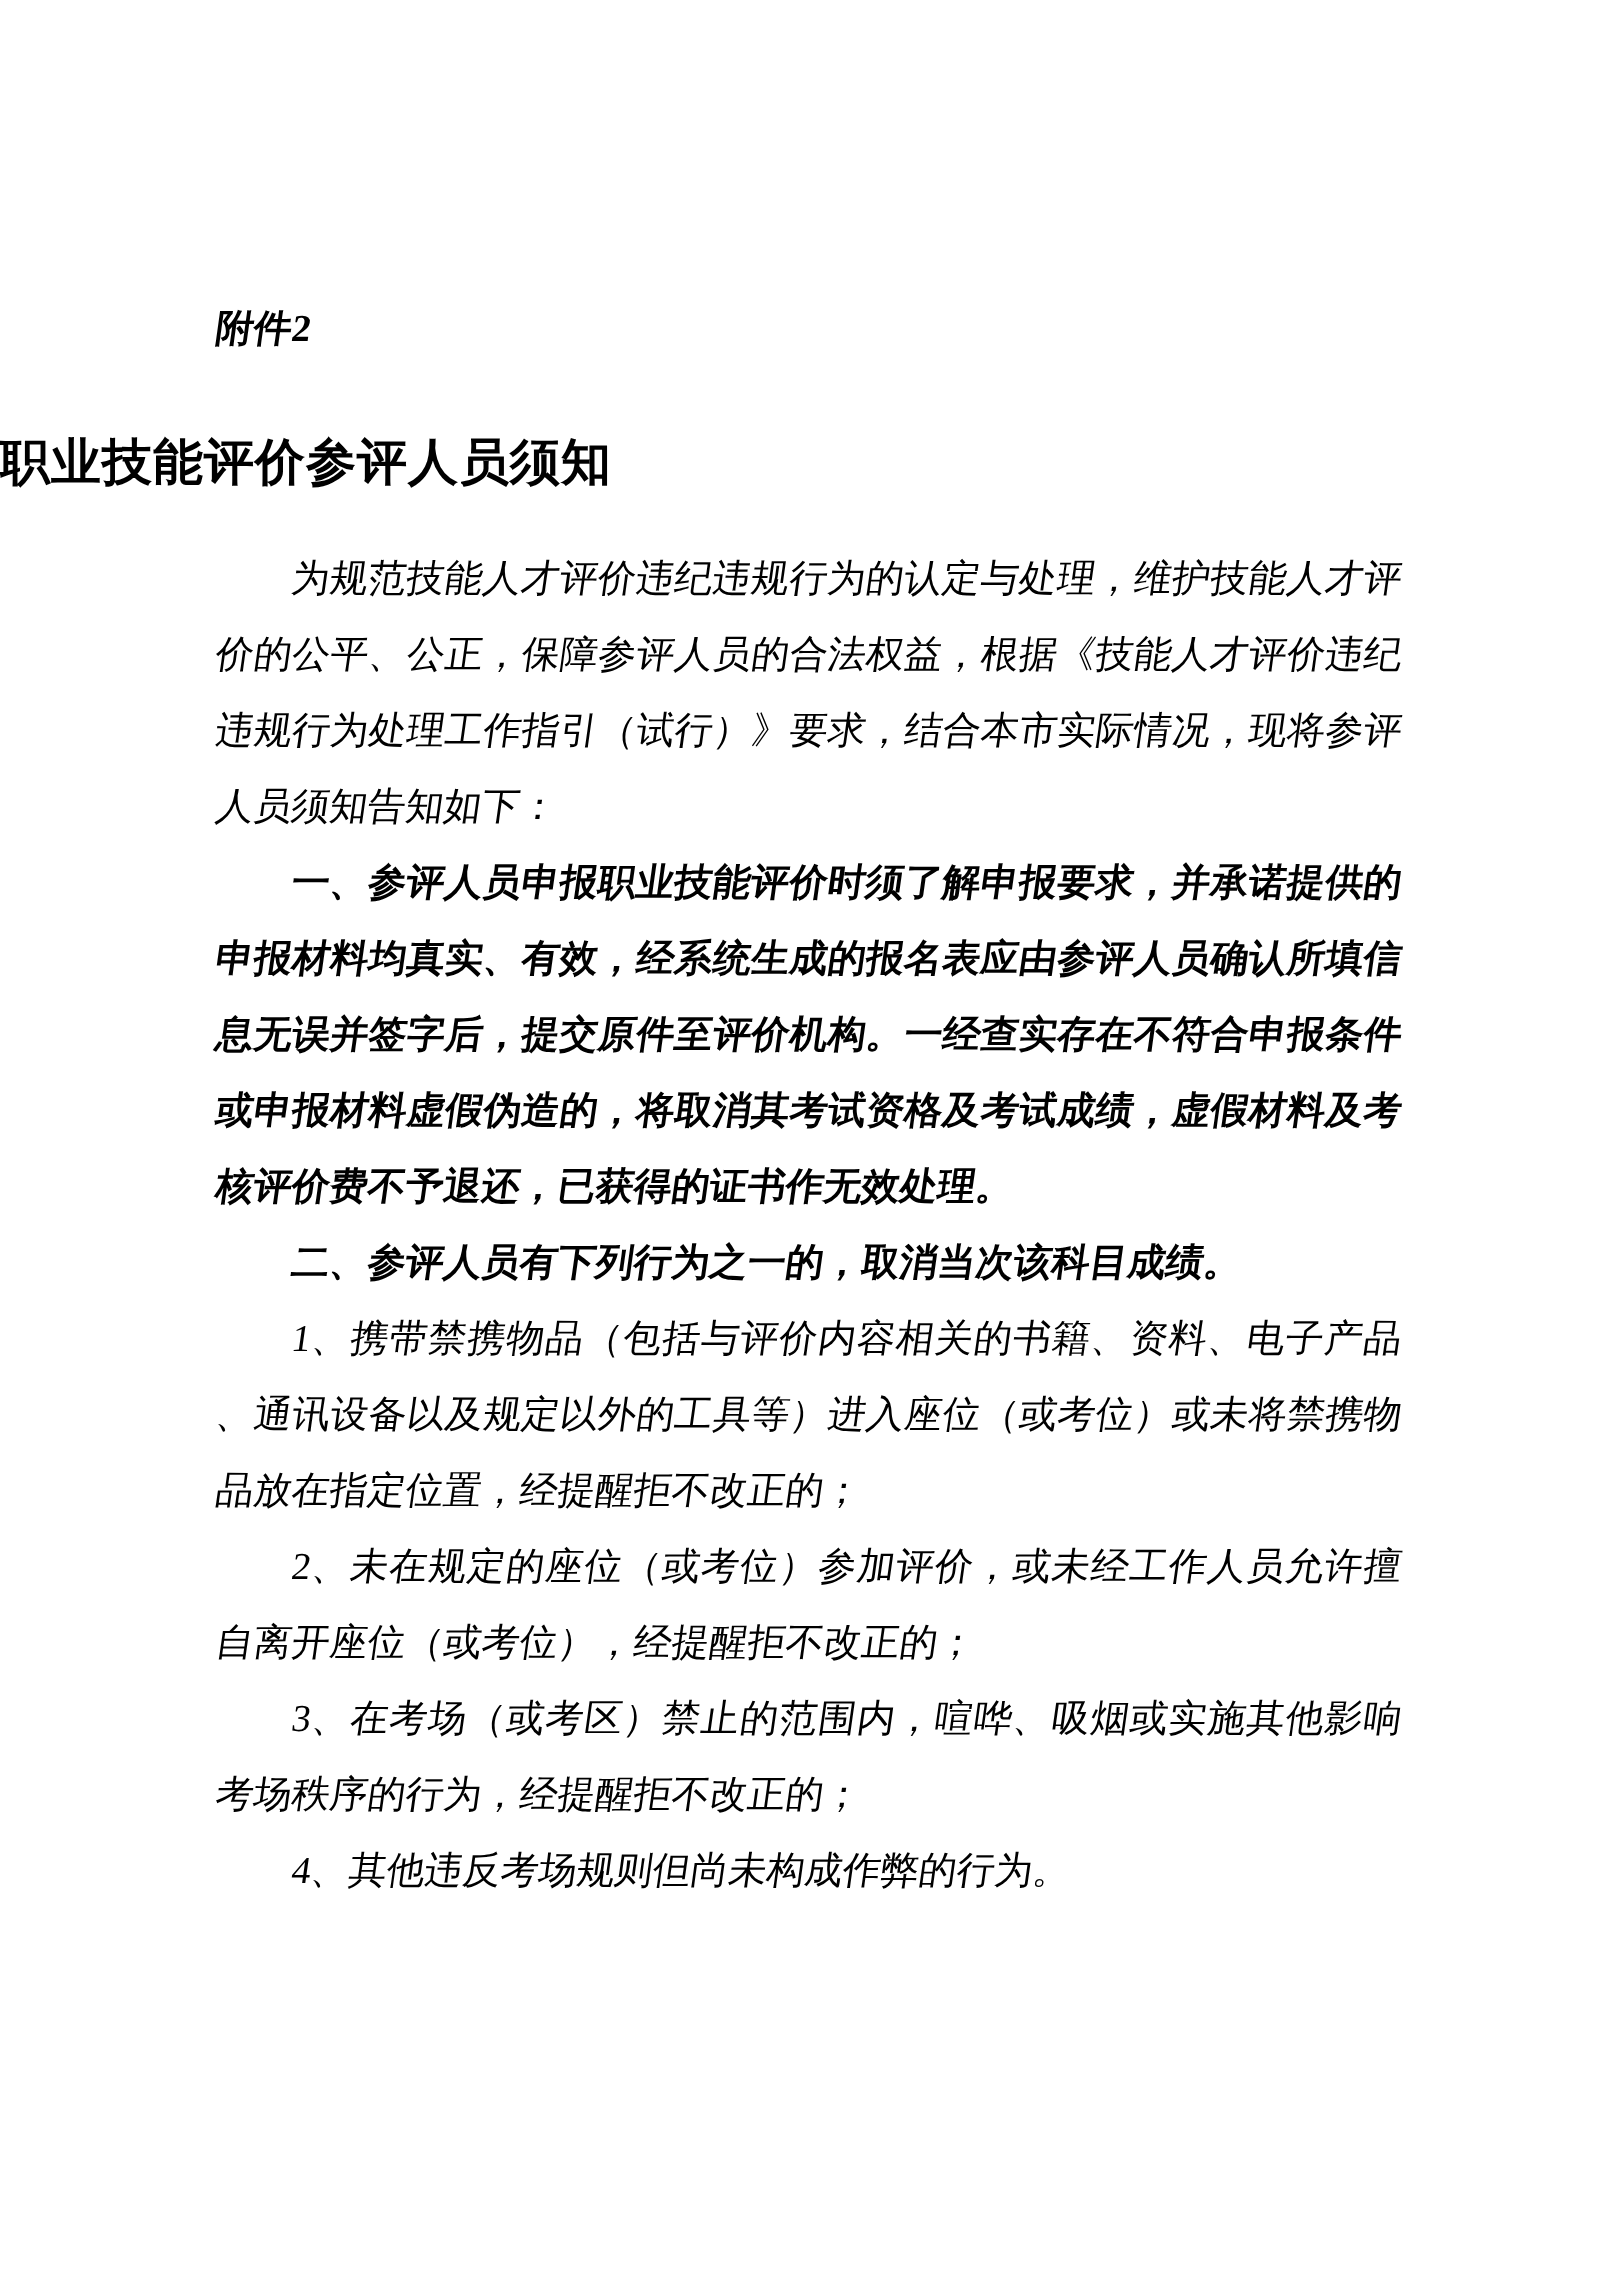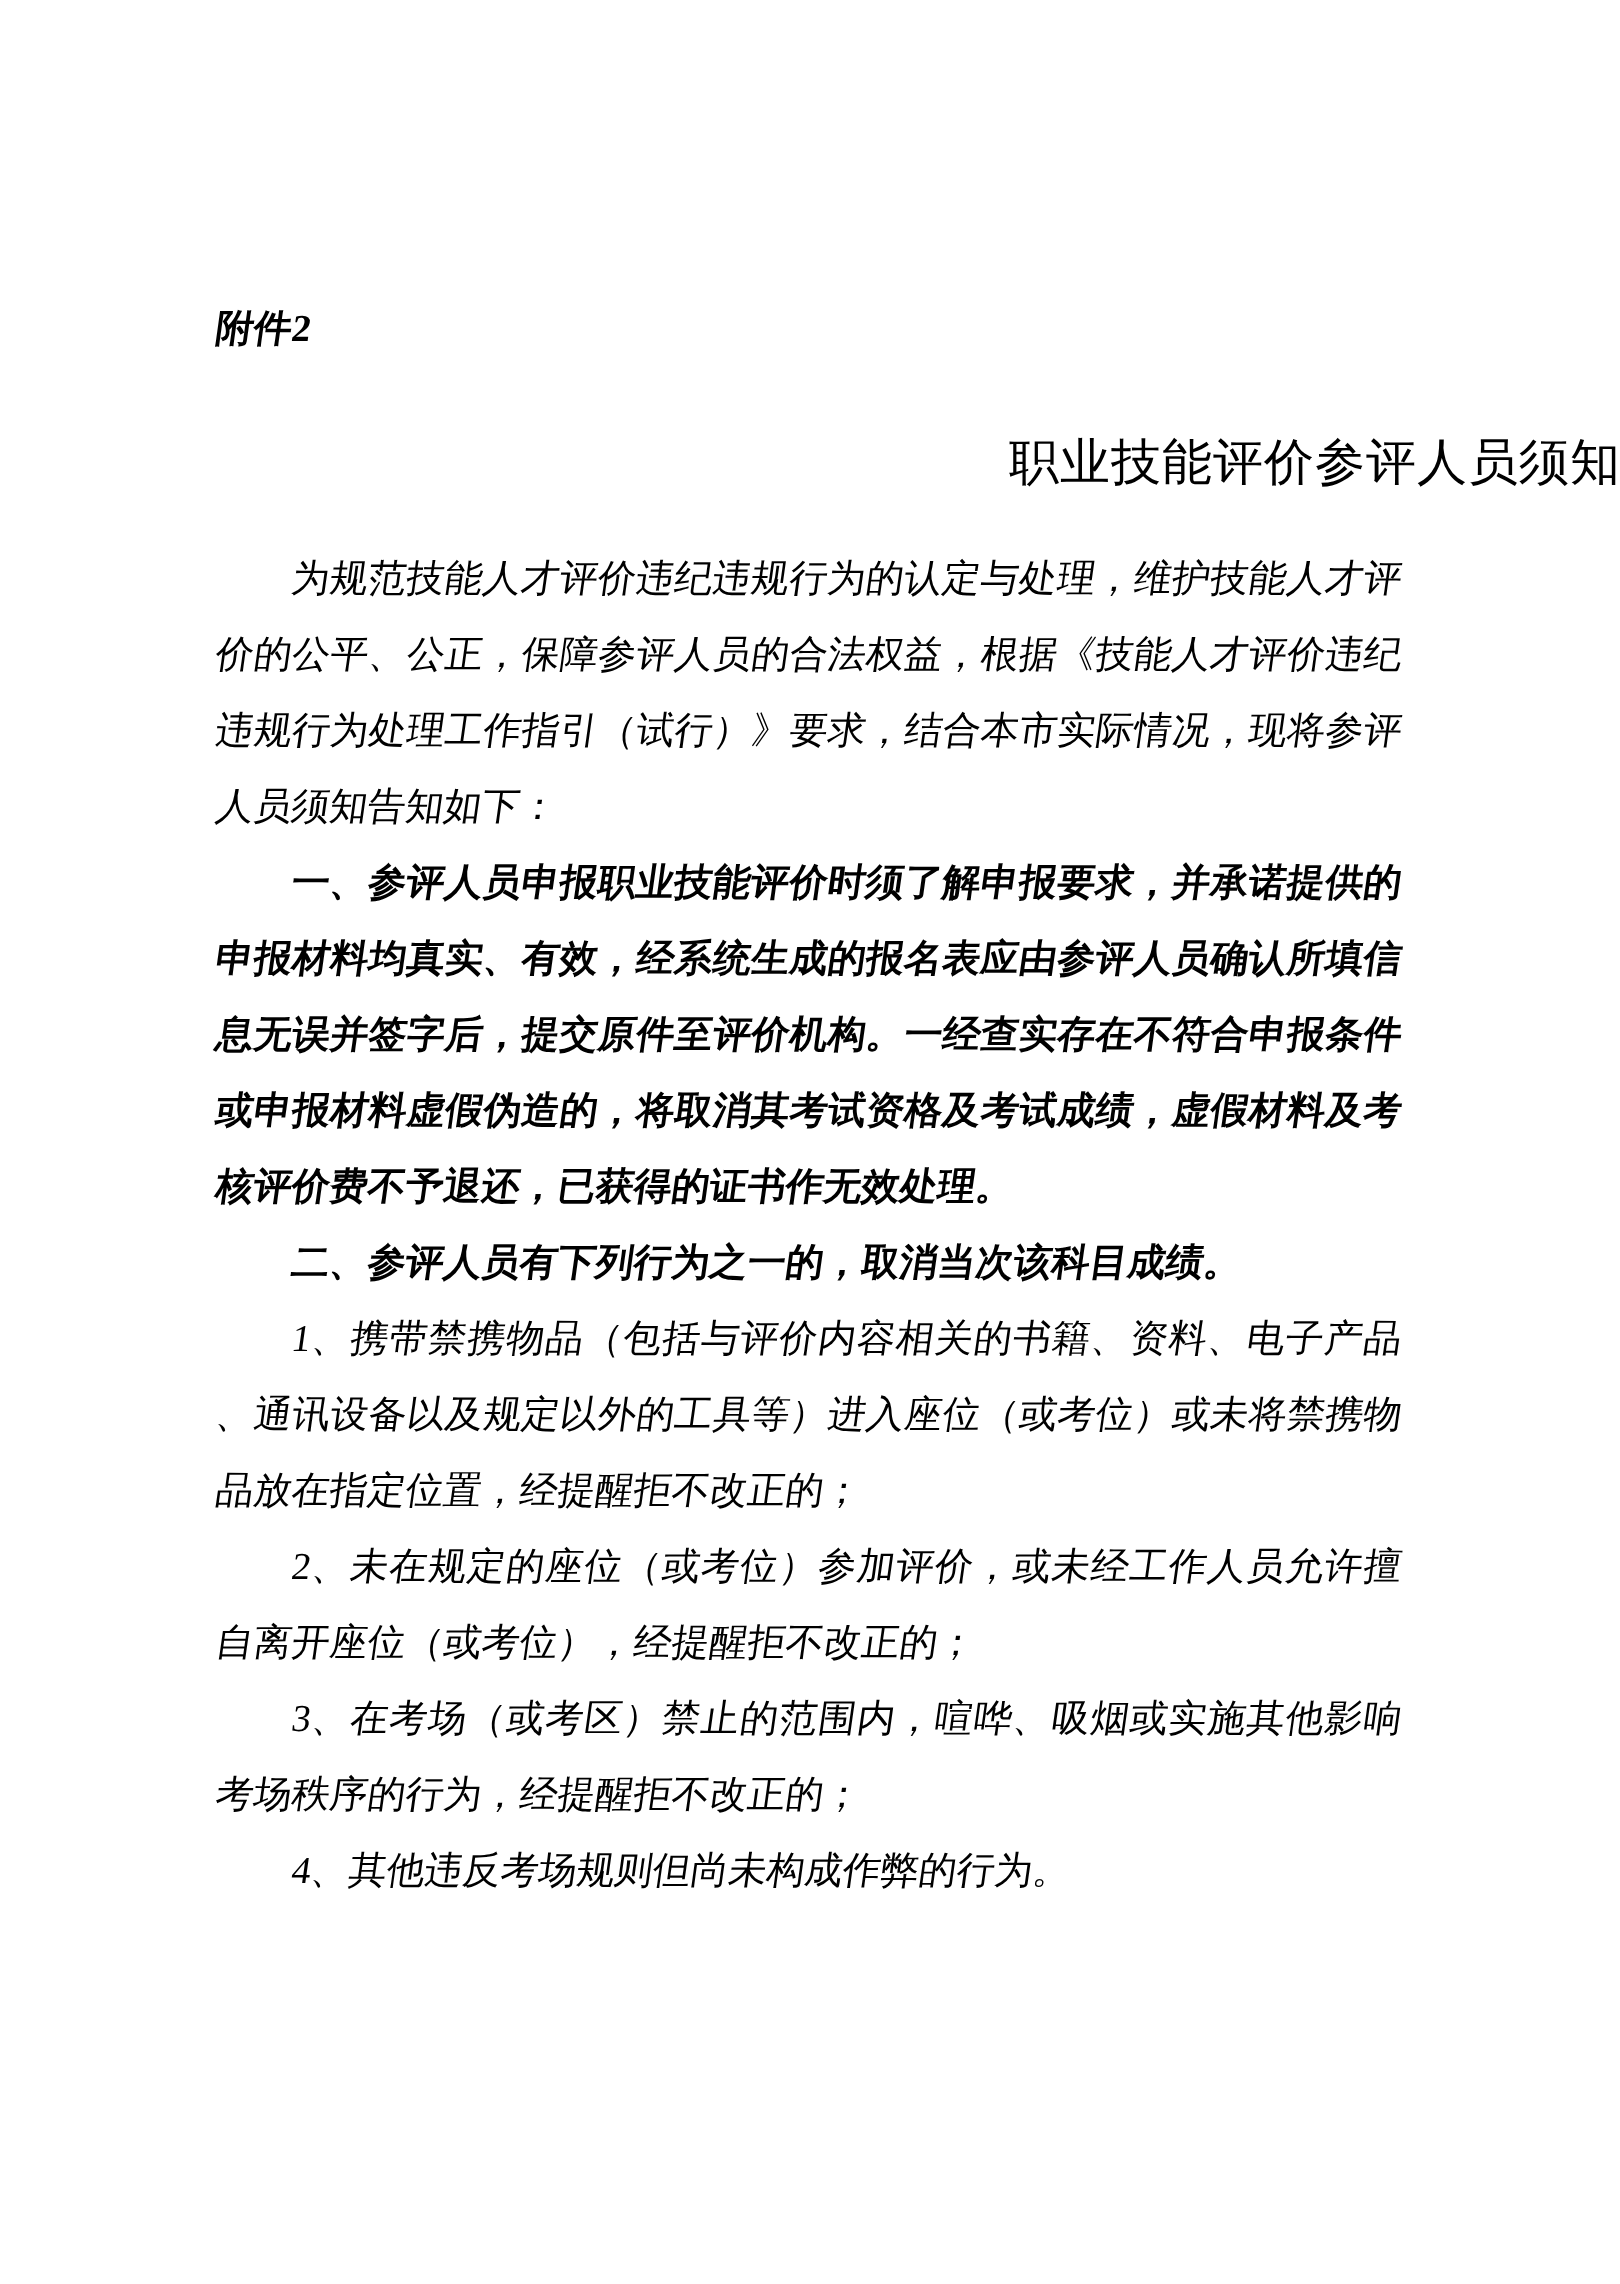--- a/index.html
+++ b/index.html
@@ -25,23 +25,23 @@
     line-height: 46px;
     transform: skewX(-8deg);
     transform-origin: 50% 50%;
     white-space: nowrap;
   }
   .doc-title {
     position: absolute;
     left: 0;
     top: 432px;
     width: 100%;
-    text-align: right;
+    text-align: left;
     font-size: 50px;
-    font-weight: normal;
+    font-weight: bold;
     line-height: 60px;
     letter-spacing: 1px;
     white-space: nowrap;
   }
   .body-text {
     position: absolute;
     left: 216px;
     top: 540px;
     width: 1186px;
   }

